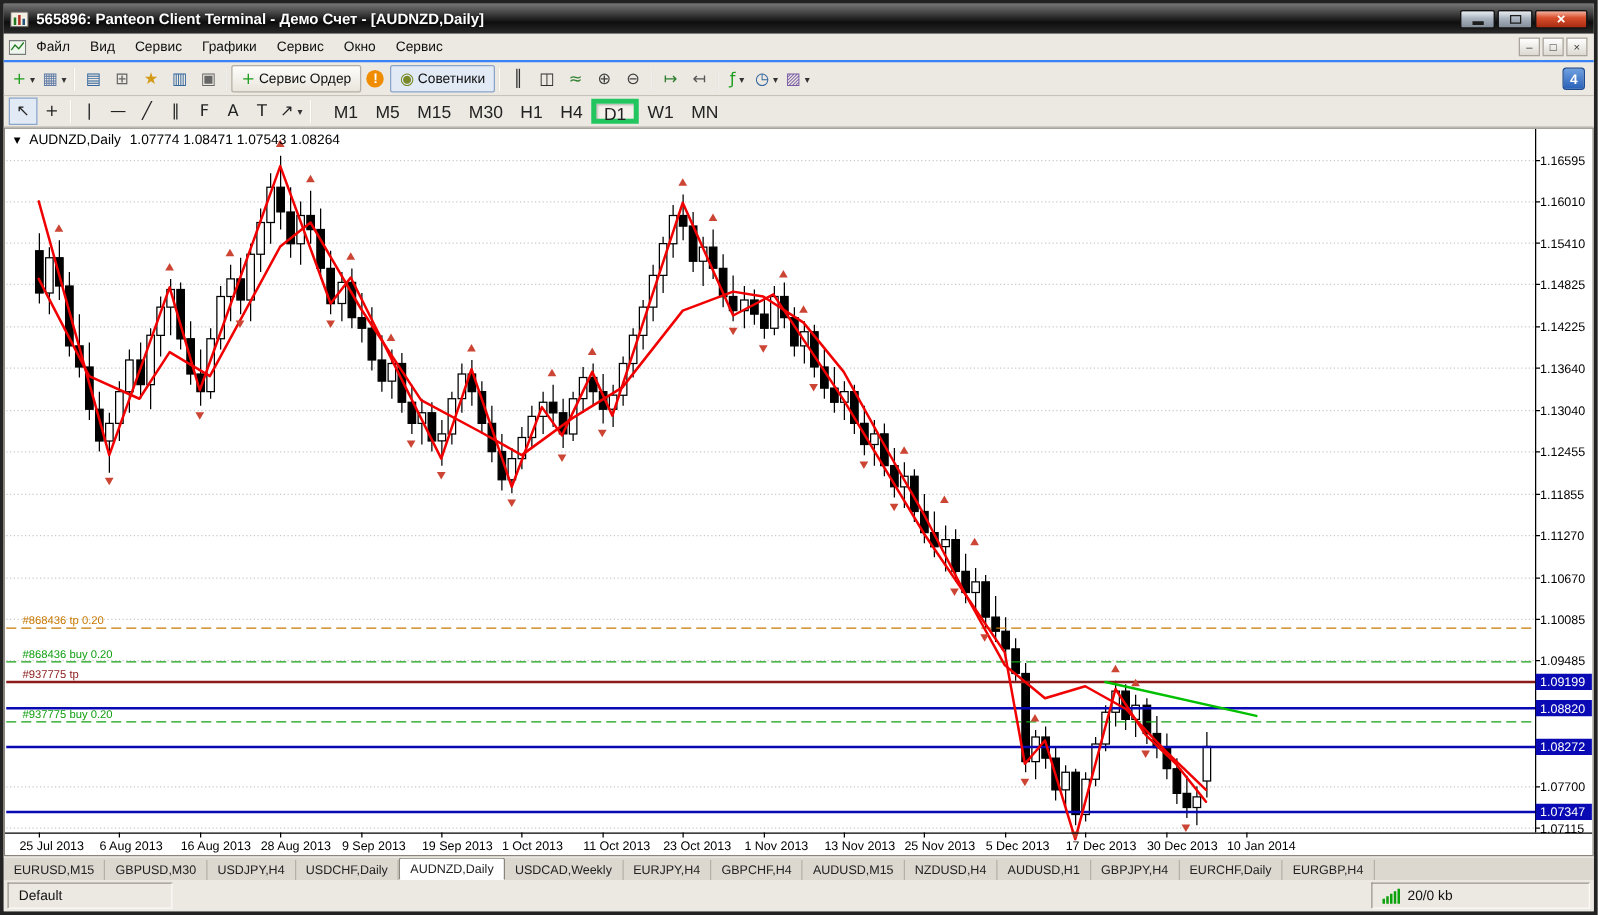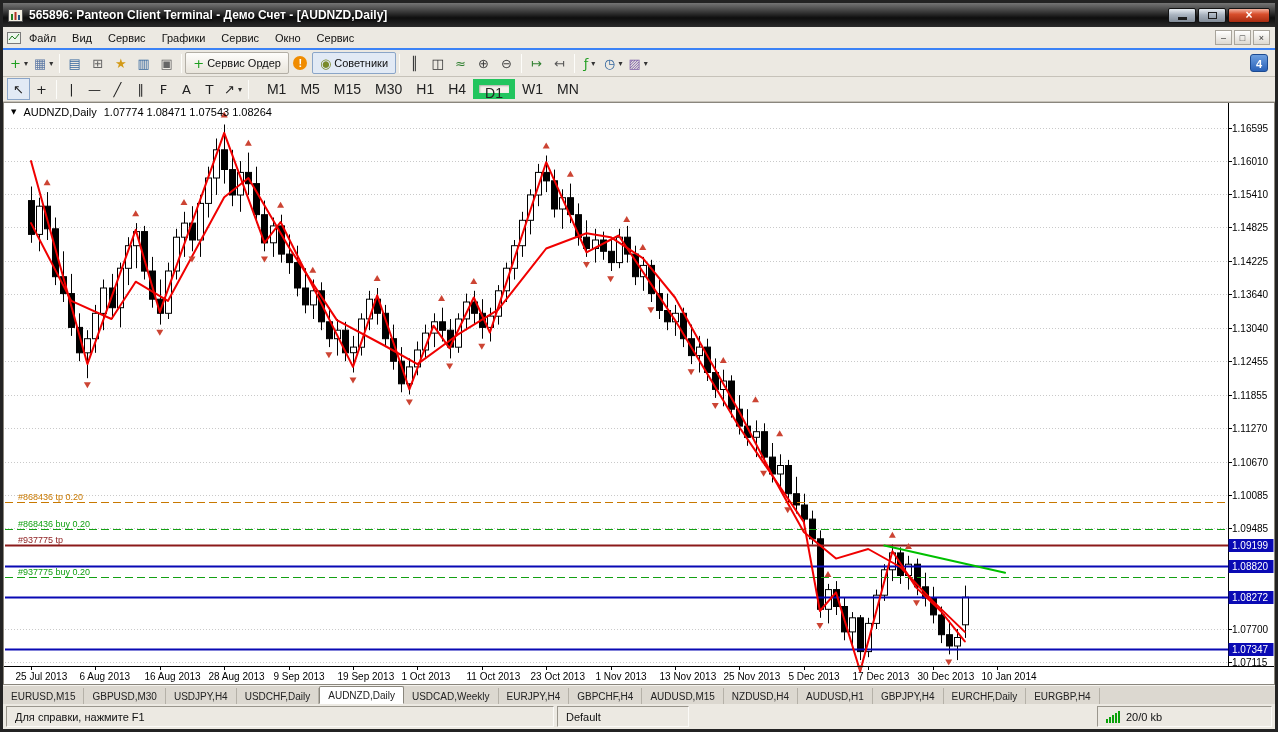--- a/index.html
+++ b/index.html
@@ -38,21 +38,21 @@
   .tbtn.pressed{background:#e2eaf5;border-color:#8aa5c8;}
   .tlabel{font-size:11px;color:#111;}
   .glyph{font-family:"DejaVu Sans",sans-serif;font-size:13px;line-height:1;}
   .glyph.badge{width:14px;height:14px;border-radius:50%;font:bold 11px/14px "Liberation Sans",sans-serif;
     text-align:center;}
   .dd{font-size:8px;color:#333;font-family:"DejaVu Sans",sans-serif;}
   .tsep{width:1px;height:19px;background:#b9b5ac;border-right:1px solid #fdfdfa;margin:0 3px;}
   .tf-group{display:flex;margin-left:8px;}
   .tfbtn{font-size:14px;font-weight:normal;color:#222;padding:0 6px;height:20px;
     border:1px solid transparent;background:transparent;text-align:center;}
-  .tfbtn.active{background:#f4f1ea;border:6px solid #22c55e;box-shadow:inset 1px 1px 2px rgba(0,0,0,.28);}
+  .tfbtn.active{background:#f4f1ea;border:4px solid #22c55e;box-shadow:inset 1px 1px 2px rgba(0,0,0,.28);}
   .notification-badge{position:absolute;right:7px;top:4px;width:18px;height:18px;
     background:linear-gradient(#6ea0e0,#2a62b8);color:#fff;font:bold 11px/18px "Liberation Sans",sans-serif;
     text-align:center;border-radius:3px;border:1px solid #1c4a90;}
   
   .chart-panel{position:relative;width:1272px;height:583px;background:#fff;border:1px solid #8a867d;
     overflow:hidden;}
   #chart-svg{display:block;font-family:"Liberation Sans",sans-serif;}
   .chart-header{position:absolute;left:7px;top:3px;display:flex;align-items:center;gap:7px;
     font-size:11px;color:#000;}
   .sym-caret{font-size:7px;font-family:"DejaVu Sans",sans-serif;}
@@ -651,21 +651,20 @@
       <div class="tab">GBPCHF,H4</div>
       <div class="tab">AUDUSD,M15</div>
       <div class="tab">NZDUSD,H4</div>
       <div class="tab">AUDUSD,H1</div>
       <div class="tab">GBPJPY,H4</div>
       <div class="tab">EURCHF,Daily</div>
       <div class="tab">EURGBP,H4</div>
     </div>
 
   <div class="statusbar">
-    <div class="scell help">Для справки, нажмите F1</div>
     <div class="scell profile">Default</div>
     <div class="scell fill"></div>
     <div class="scell traffic">
       <span class="bars">
         <i style="height:4px"></i>
           <i style="height:6px"></i>
           <i style="height:8px"></i>
           <i style="height:10px"></i>
           <i style="height:12px"></i>
       </span>

